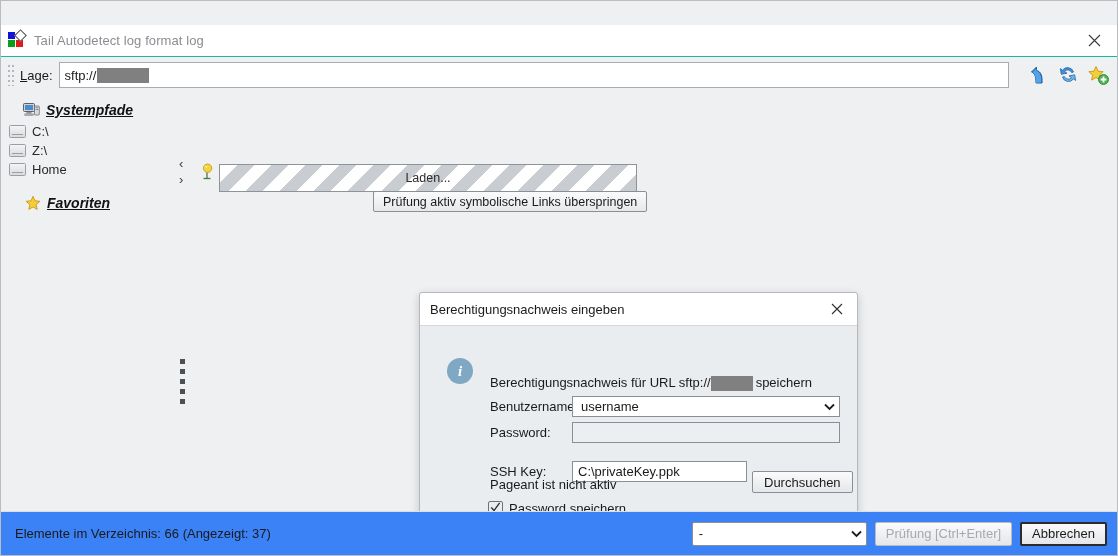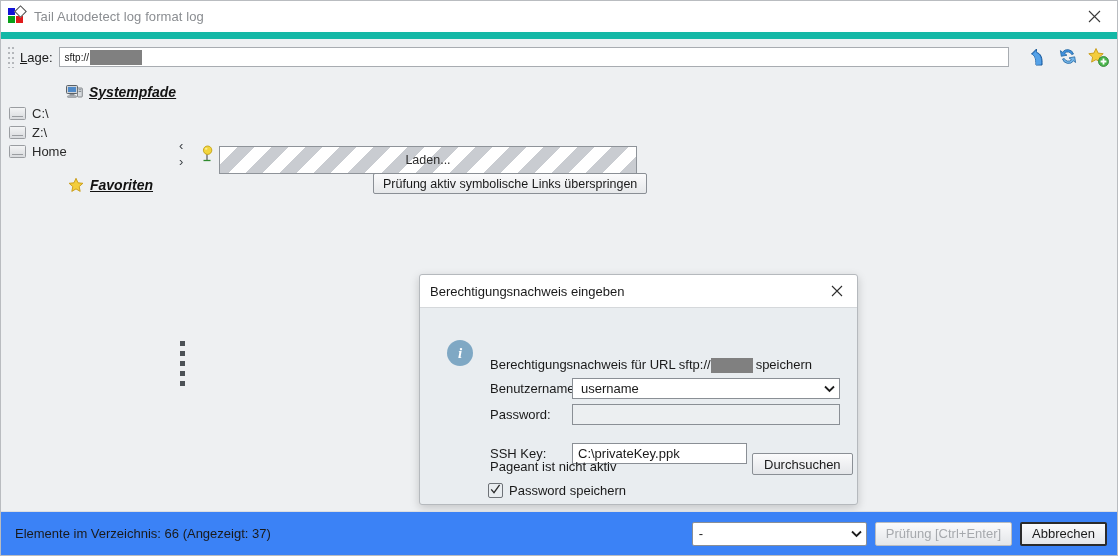--- a/index.html
+++ b/index.html
@@ -21,25 +21,26 @@
     border: 1px solid #b9bcc0;
     box-sizing: border-box;
     display: flex;
     flex-direction: column;
   }
 
   
   .titlebar {
     height: 31px;
     background: #ffffff;
-    border-bottom: 7px solid #14b8a6;
+    border-bottom: 1px solid #14b8a6;
     display: flex;
     align-items: center;
     flex: none;
     position: relative;
+    margin-top: 24px;
   }
   .titlebar-icon {
     width: 18px; height: 18px;
     margin-left: 7px; margin-right: 8px;
     position: relative;
     flex: none;
   }
   .sq { position: absolute; width: 7px; height: 7px; }
   .sq.blue  { left: 0px;  top: 0px;  background: #1212d8; }
   .sq.green { left: 0px;  top: 8px;  background: #0aa019; }
@@ -88,28 +89,28 @@
   }
   .loc-label {
     font-size: 13px;
     margin-right: 6px;
     color: #1a1a1a;
     white-space: nowrap;
   }
   .loc-label u { text-decoration: underline; }
   .loc-input {
     flex: 1;
-    height: 20px;
+    height: 26px;
     background: #ffffff;
     border: 1px solid #a8acb1;
     display: flex;
     align-items: center;
     padding-left: 5px;
     box-sizing: border-box;
-    font-size: 10px;
+    font-size: 13px;
     margin-right: 12px;
   }
   .redact {
     display: inline-block;
     background: #808080;
     height: 15px;
     vertical-align: middle;
   }
   .toolbtns {
     display: flex;
@@ -132,21 +133,20 @@
   .sidepanel {
     position: absolute;
     left: 0; top: 0; bottom: 0;
     width: 170px;
   }
   .side-head {
     display: flex; align-items: center;
     padding-left: 22px;
     height: 24px;
     margin-top: 5px;
-    margin-left: 43px;
   }
   .side-head .lbl {
     font-weight: bold; font-style: italic;
     text-decoration: underline;
     font-size: 14px; color: #121212;
     margin-left: 6px;
   }
   .side-item {
     display: flex; align-items: center;
     height: 19px;

